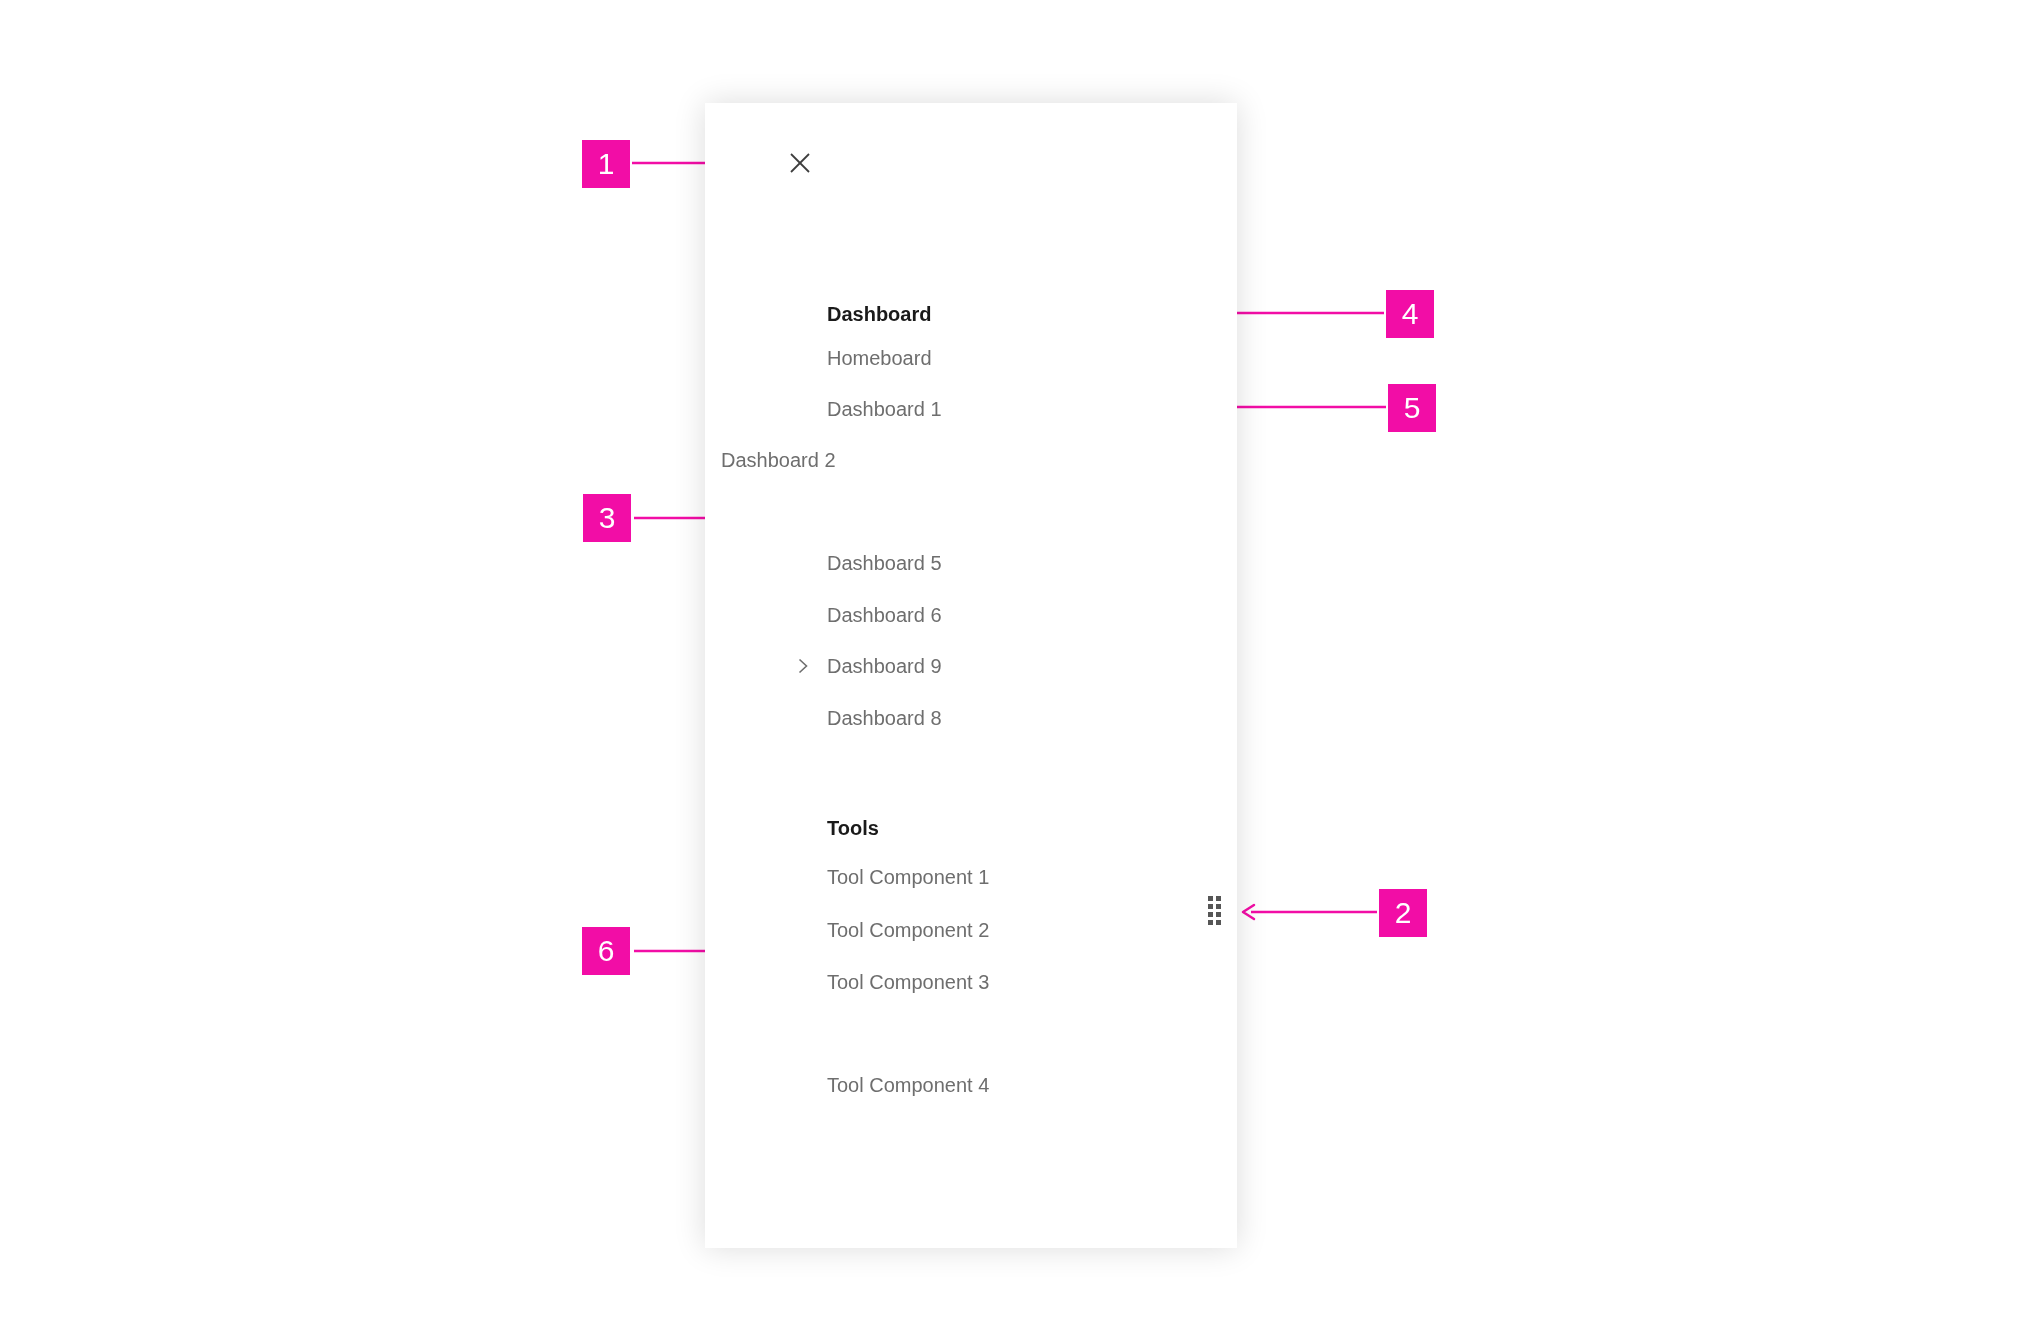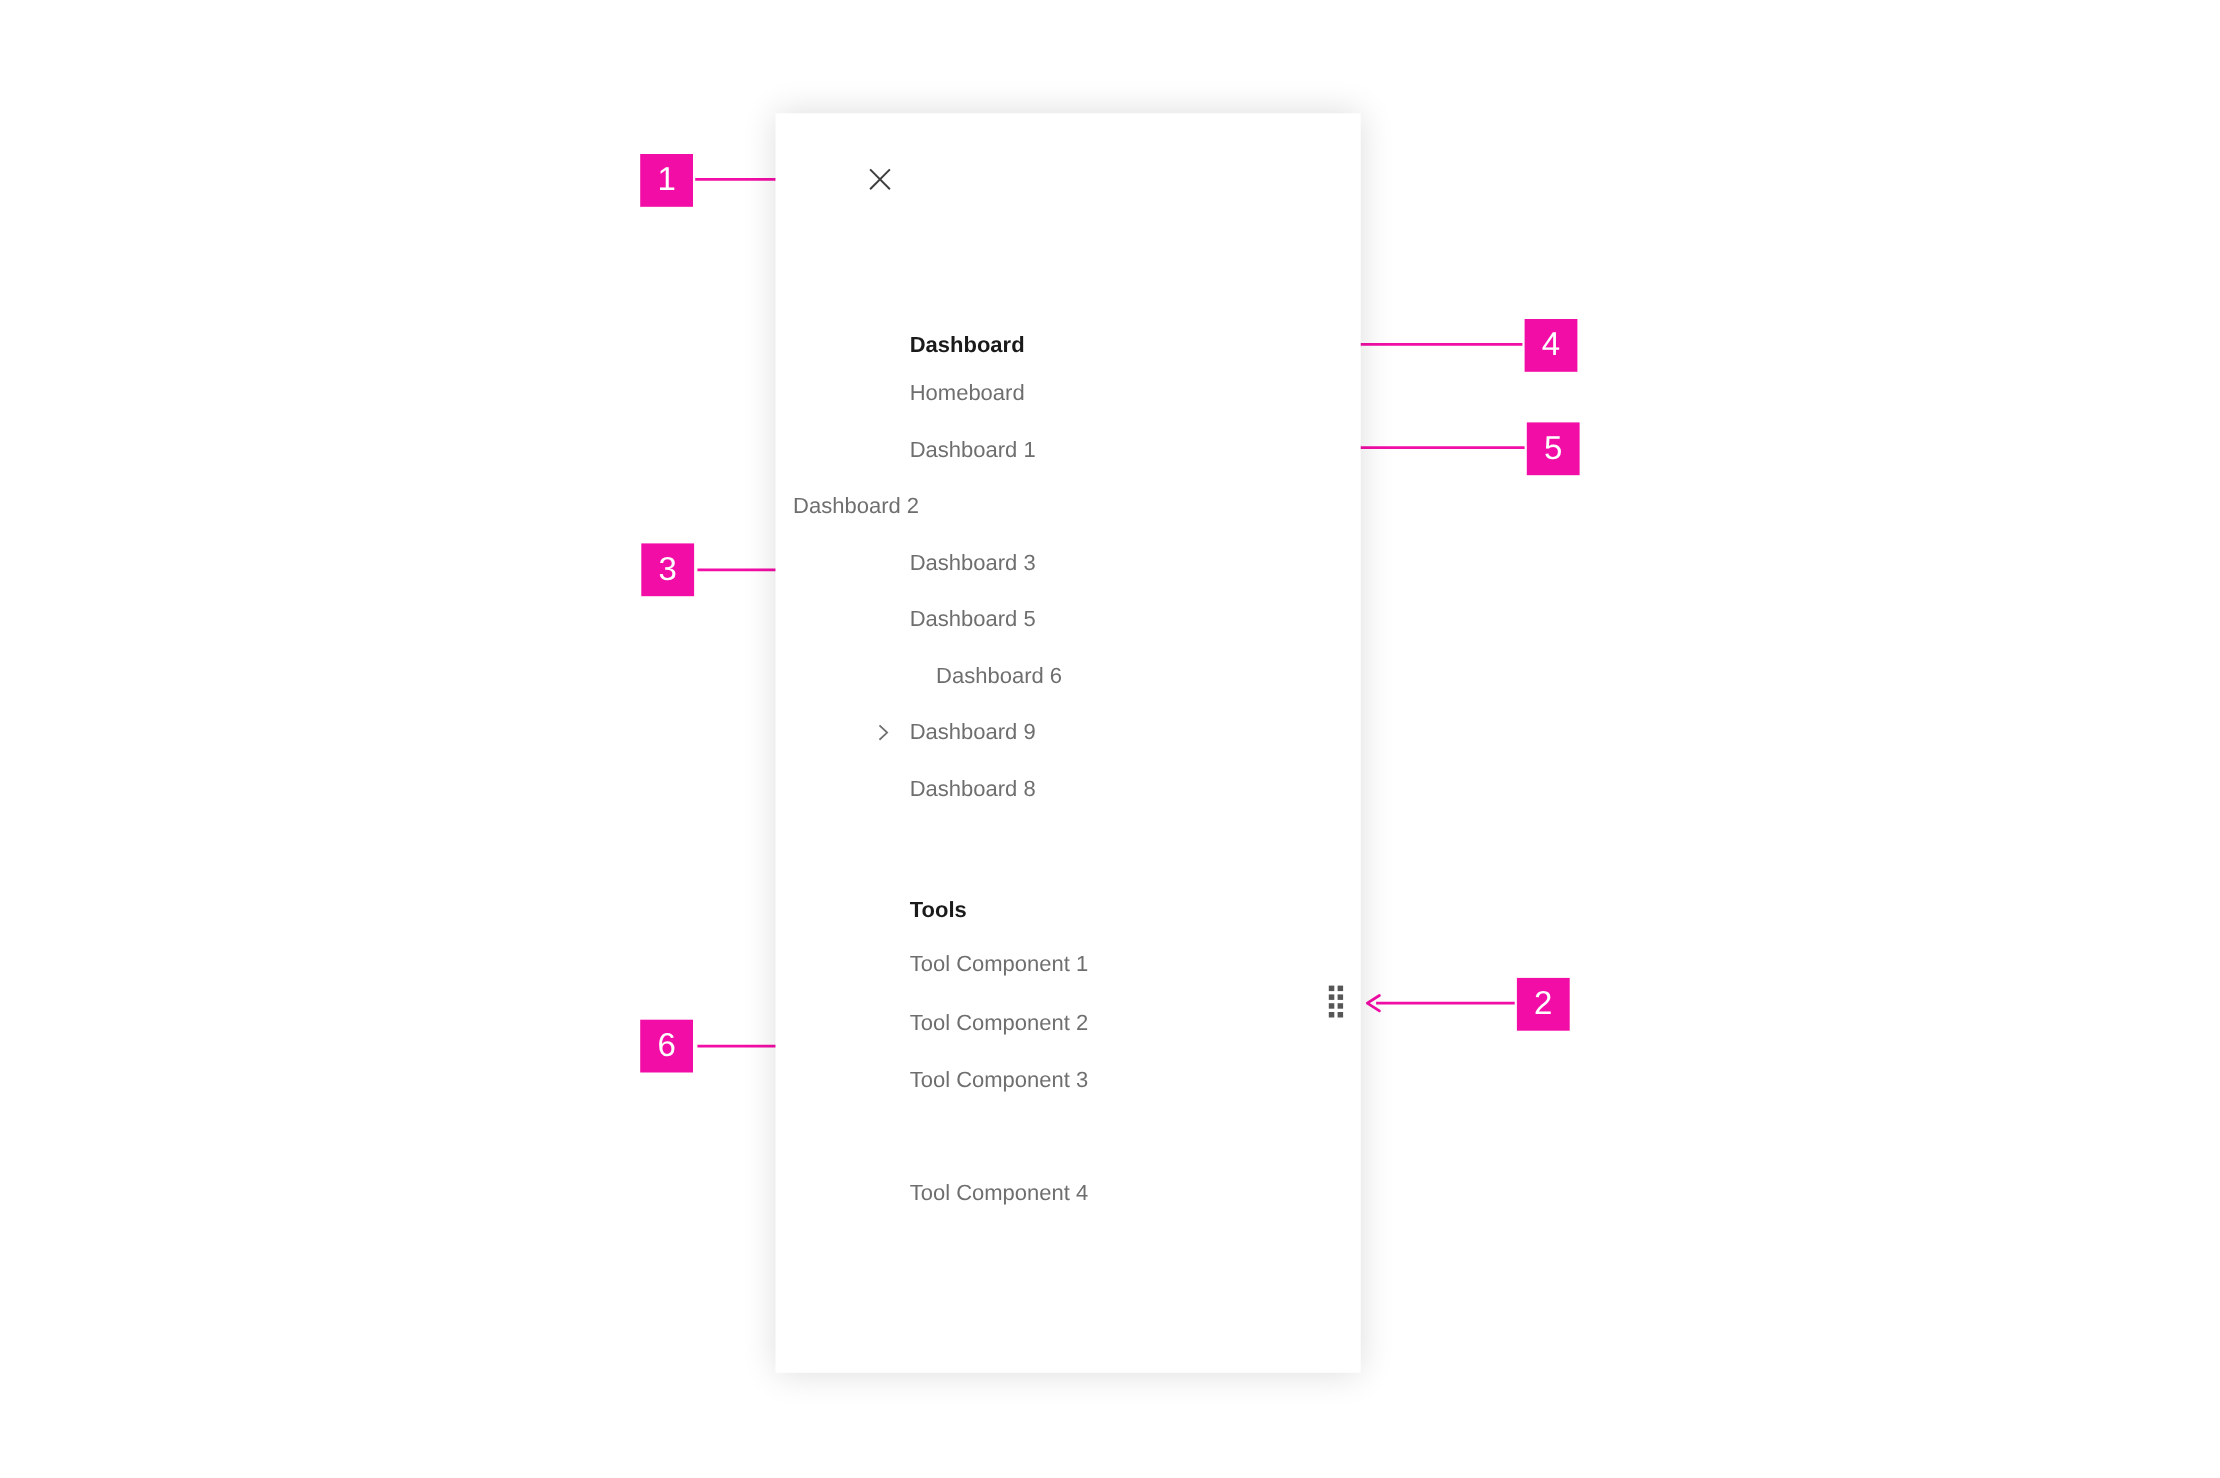--- a/index.html
+++ b/index.html
@@ -37,21 +37,21 @@
   .chev{
     position:absolute;left:90px;top:50%;transform:translateY(-50%);
     width:16px;height:20px;display:flex;align-items:center;justify-content:center;
   }
   .chev svg{stroke:var(--item);}
 
   
   .r-dash-h{top:185px;}
   .r-home  {top:229px;}
   .r-d1{top:280px;} .r-d2{top:331px;padding-left:16px;} .r-d3{top:383px;}
-  .r-d5{top:434px;} .r-d6{top:486px;margin-left:24px;} .r-d7{top:537px;} .r-d8{top:589px;}
+  .r-d5{top:434px;} .r-d6{top:486px;} .r-d7{top:537px;} .r-d8{top:589px;}
   .r-tools-h{top:699px;}
   .r-t1{top:748px;} .r-t2{top:801px;} .r-t3{top:853px;} .r-t4{top:956px;}
 
   
   .drag-handle{
     position:absolute;left:503px;top:793px;
     display:grid;grid-template-columns:5px 5px;grid-auto-rows:5px;gap:3px;
     cursor:grab;
   }
   .drag-handle i{background:var(--handle);width:5px;height:5px;display:block;}
@@ -106,21 +106,20 @@
         <line x1="20" y1="2" x2="2" y2="20"></line>
       </svg>
     </span>
   </button>
 
   <div class="row header r-dash-h">Dashboard</div>
 
   <div class="row r-home">Homeboard</div>
   <div class="row r-d1">Dashboard 1</div>
   <div class="row r-d2">Dashboard 2</div>
-  <div class="row r-d3">Dashboard 3</div>
   <div class="row r-d5">Dashboard 5</div>
   <div class="row r-d6">Dashboard 6</div>
 
   <div class="row r-d7">
     <span class="chev">
       <svg width="12" height="16" viewBox="0 0 12 16" fill="none" stroke-width="1.6">
         <polyline points="2.5,1.5 9.5,8 2.5,14.5"></polyline>
       </svg>
     </span>
     <span>Dashboard 9</span>

